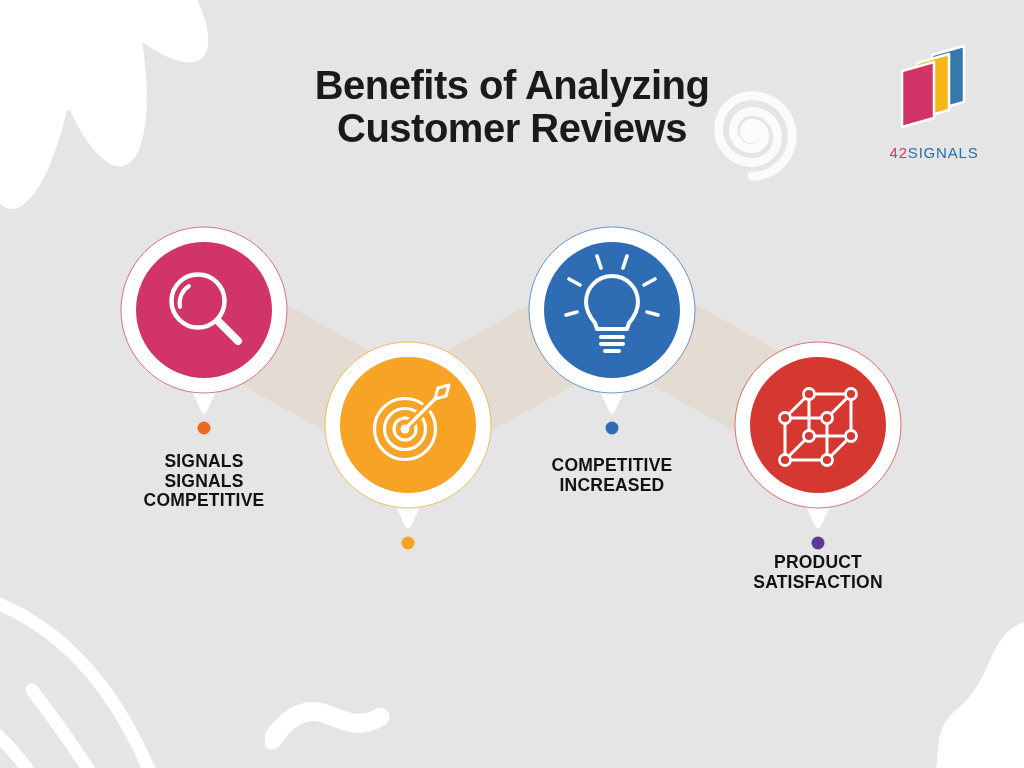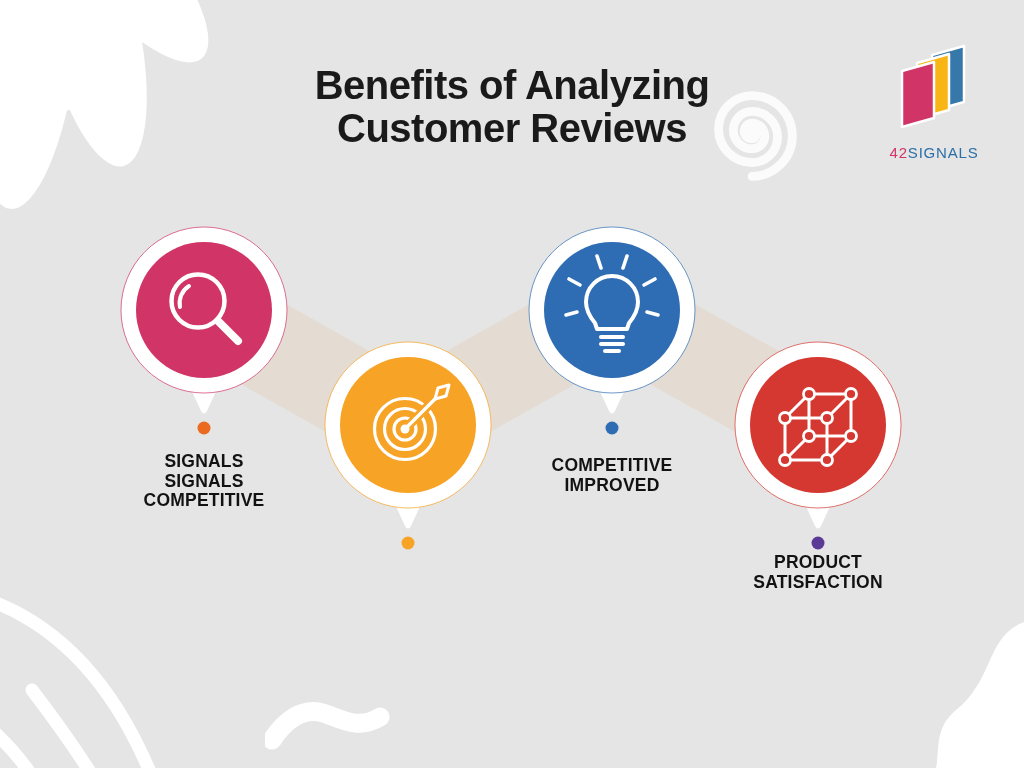--- a/index.html
+++ b/index.html
@@ -176,20 +176,20 @@
     <circle cx="100" cy="218" r="6.5" fill="#5A3A96"></circle>
   </svg>
 
   <div class="label" style="left:204px;top:452px">
     <span>SIGNALS</span>
     <span>SIGNALS</span>
     <span>COMPETITIVE</span>
   </div>
   <div class="label" style="left:612px;top:456px">
     <span>COMPETITIVE</span>
-    <span>IMPROVED</span>
+    <span>INCREASED</span>
   </div>
   <div class="label" style="left:818px;top:553px">
     <span>PRODUCT</span>
     <span>SATISFACTION</span>
   </div>
 
 </div>
 
 </body></html>

